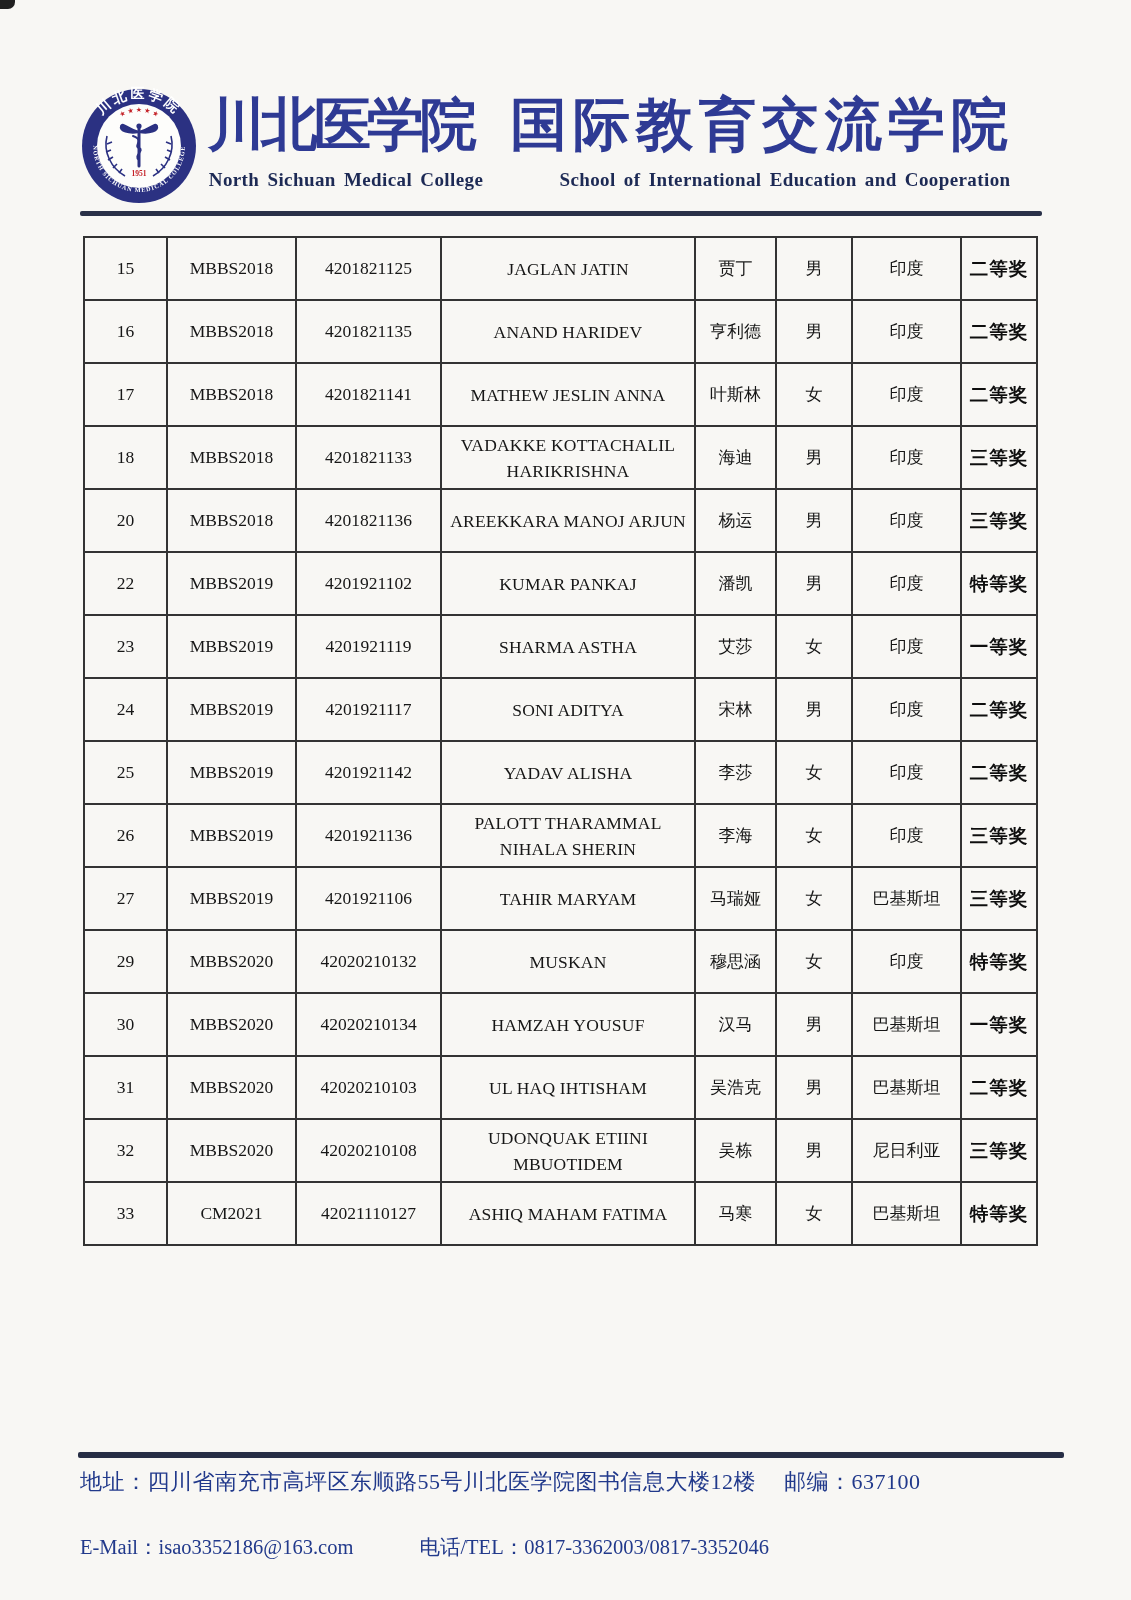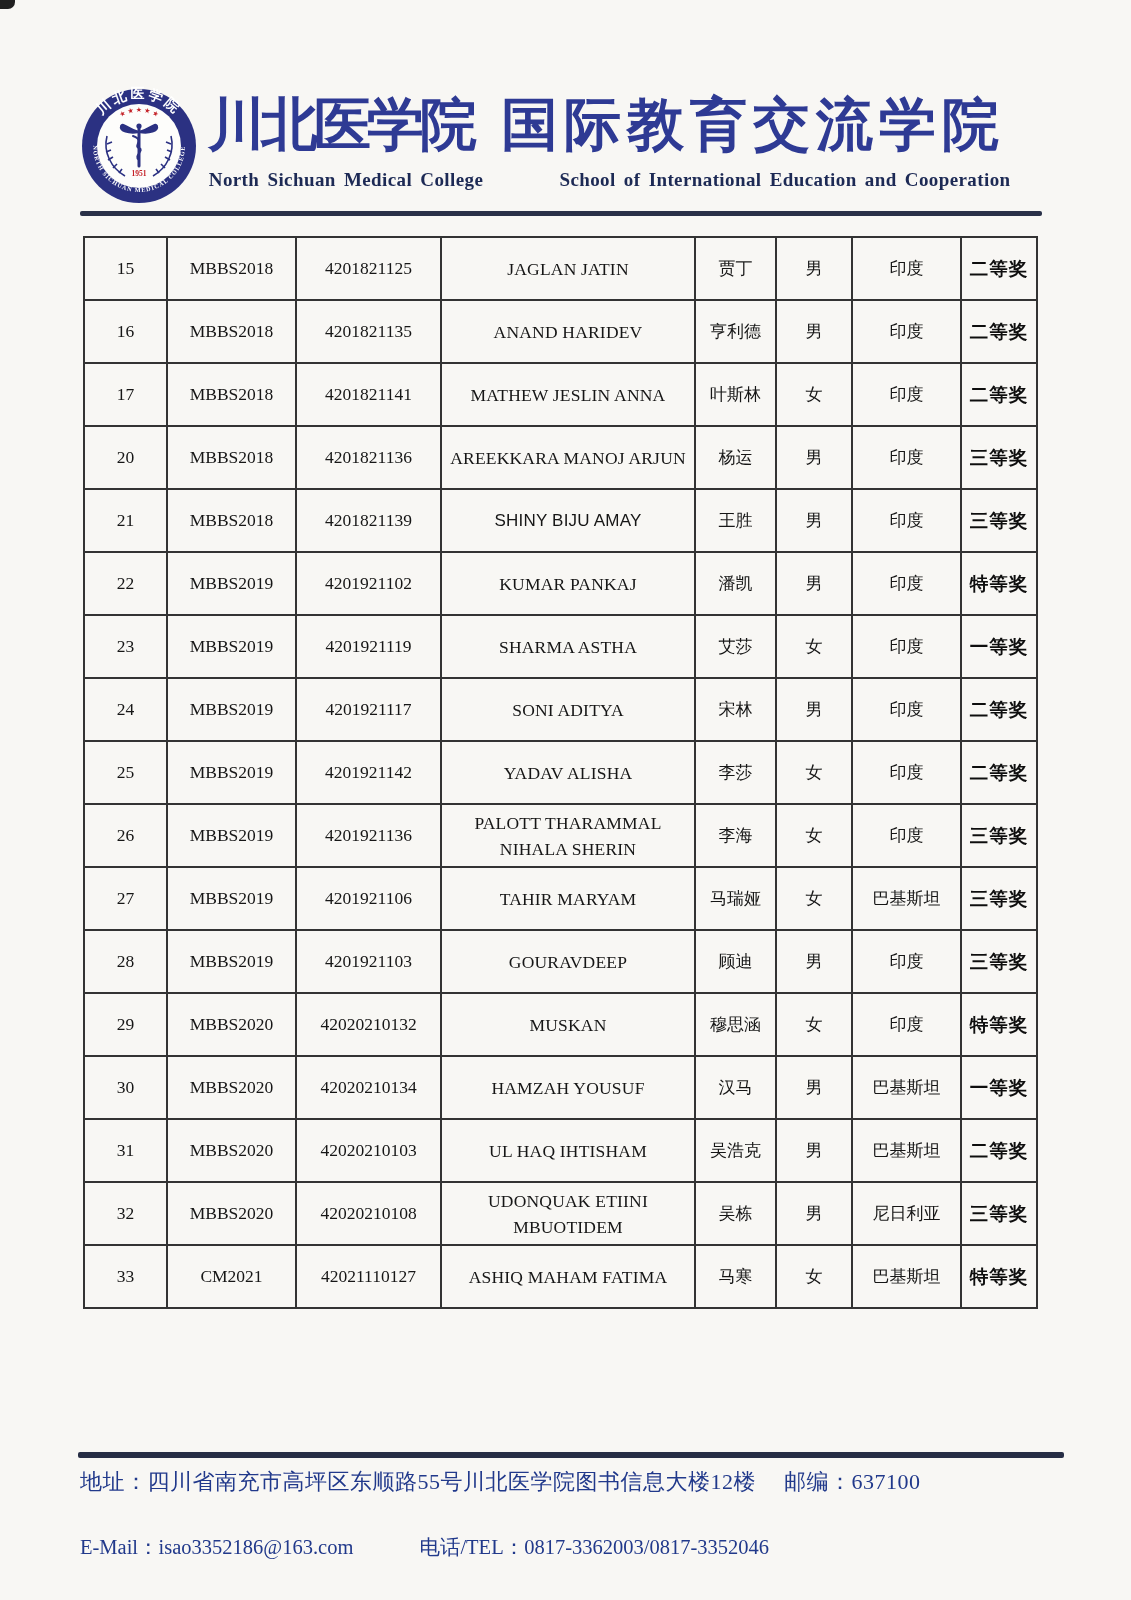--- a/index.html
+++ b/index.html
@@ -10,21 +10,21 @@
     overflow:hidden; margin:0 auto;
   }
   .corner-mark{position:absolute;left:0;top:0;width:15px;height:9px;background:#202020;border-radius:0 0 7px 0;}
 
   
   .logo{position:absolute;left:76px;top:86px;width:126px;height:120px;}
   .cn-line{position:absolute;left:208px;top:94px;white-space:nowrap;
     font-weight:700;color:#2e3a94;font-size:57px;line-height:1.05;
     font-family:"DejaVu Serif","Liberation Serif",serif;}
   .cn-line .t1{letter-spacing:-4px;}
-  .cn-line .t2{margin-left:28px;letter-spacing:6px;}
+  .cn-line .t2{margin-left:37px;letter-spacing:6px;}
   .en-line{position:absolute;top:169px;font-weight:700;font-size:19px;color:#1d2a55;
     letter-spacing:.4px;word-spacing:3px;text-align:center;
     font-family:"Liberation Serif",serif;}
   .en1{left:206px;width:280px;}
   .en2{left:530px;width:510px;}
   .rule{position:absolute;background:#2a3148;}
   .header-rule{left:80px;top:211px;width:962px;height:5px;border-radius:2px;}
 
   
   table.awards{
@@ -135,35 +135,36 @@
       <td class="c-no">17</td>
       <td class="c-class">MBBS2018</td>
       <td class="c-id">4201821141</td>
       <td class="c-name">MATHEW JESLIN ANNA</td>
       <td class="c-cn">叶斯林</td>
       <td class="c-gender">女</td>
       <td class="c-country">印度</td>
       <td class="c-award">二等奖</td>
     </tr>
         <tr>
+      <td class="c-no">18</td>
+      <td class="c-class">MBBS2018</td>
+      <td class="c-id">4201821133</td>
+      <td class="c-name">VADAKKE KOTTACHALIL
+HARIKRISHNA</td>
+      <td class="c-cn">海迪</td>
+      <td class="c-gender">男</td>
+      <td class="c-country">印度</td>
+      <td class="c-award">三等奖</td>
+    </tr>
+        <tr>
       <td class="c-no">20</td>
       <td class="c-class">MBBS2018</td>
       <td class="c-id">4201821136</td>
       <td class="c-name">AREEKKARA MANOJ ARJUN</td>
       <td class="c-cn">杨运</td>
-      <td class="c-gender">男</td>
-      <td class="c-country">印度</td>
-      <td class="c-award">三等奖</td>
-    </tr>
-        <tr>
-      <td class="c-no">21</td>
-      <td class="c-class">MBBS2018</td>
-      <td class="c-id">4201821139</td>
-      <td class="c-name sans">SHINY BIJU AMAY</td>
-      <td class="c-cn">王胜</td>
       <td class="c-gender">男</td>
       <td class="c-country">印度</td>
       <td class="c-award">三等奖</td>
     </tr>
         <tr>
       <td class="c-no">22</td>
       <td class="c-class">MBBS2019</td>
       <td class="c-id">4201921102</td>
       <td class="c-name">KUMAR PANKAJ</td>
       <td class="c-cn">潘凯</td>
@@ -213,30 +214,20 @@
       <td class="c-award">三等奖</td>
     </tr>
         <tr>
       <td class="c-no">27</td>
       <td class="c-class">MBBS2019</td>
       <td class="c-id">4201921106</td>
       <td class="c-name">TAHIR MARYAM</td>
       <td class="c-cn">马瑞娅</td>
       <td class="c-gender">女</td>
       <td class="c-country">巴基斯坦</td>
-      <td class="c-award">三等奖</td>
-    </tr>
-        <tr>
-      <td class="c-no">28</td>
-      <td class="c-class">MBBS2019</td>
-      <td class="c-id">4201921103</td>
-      <td class="c-name">GOURAVDEEP</td>
-      <td class="c-cn">顾迪</td>
-      <td class="c-gender">男</td>
-      <td class="c-country">印度</td>
       <td class="c-award">三等奖</td>
     </tr>
         <tr>
       <td class="c-no">29</td>
       <td class="c-class">MBBS2020</td>
       <td class="c-id">42020210132</td>
       <td class="c-name">MUSKAN</td>
       <td class="c-cn">穆思涵</td>
       <td class="c-gender">女</td>
       <td class="c-country">印度</td>

